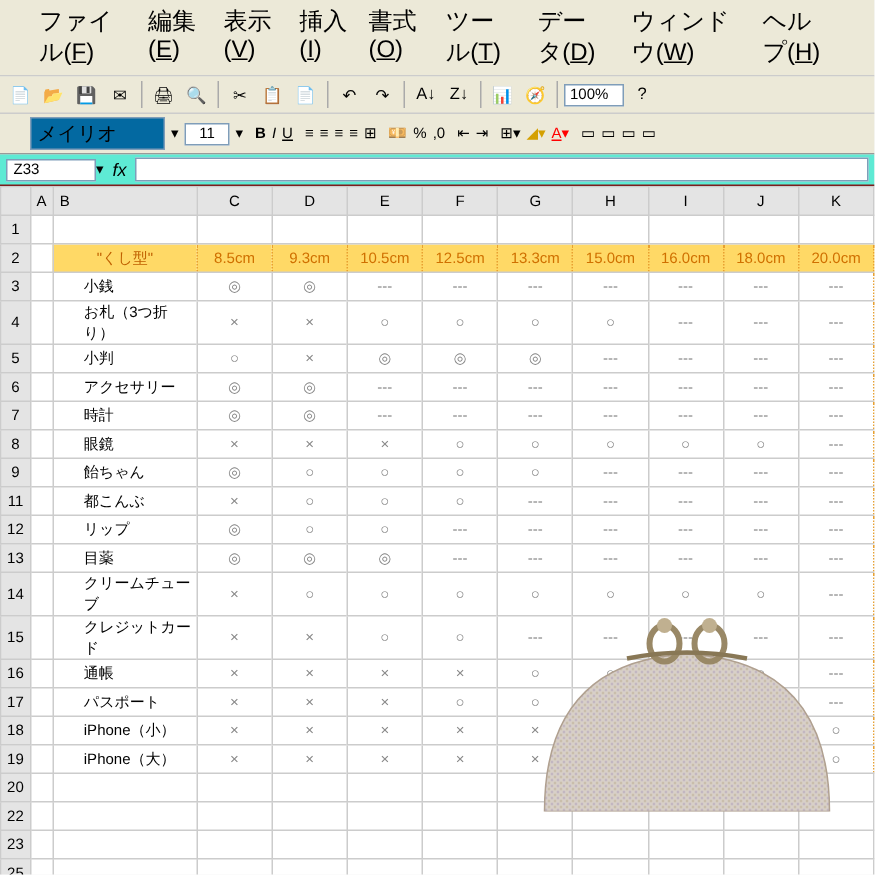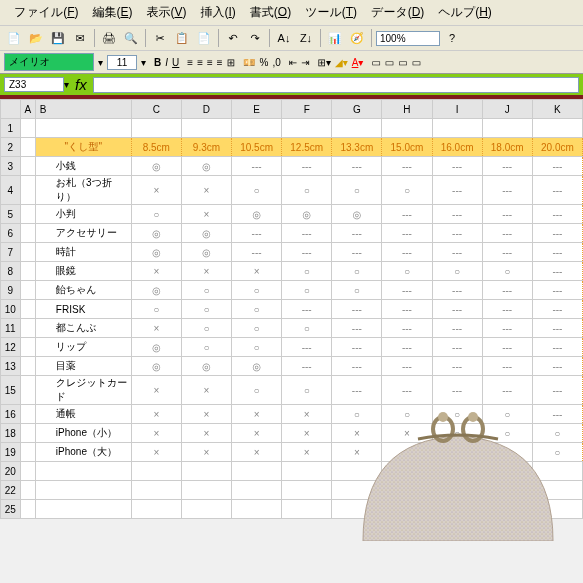--- a/index.html
+++ b/index.html
@@ -1,55 +1,56 @@
 <!DOCTYPE html>
 <html><head>
 <meta charset="utf-8">
 <style>
 * { margin: 0; padding: 0; box-sizing: border-box; }
 body { font-family: "メイリオ", Meiryo, sans-serif; font-size: 10px; background: #f0f0f0; width: 583px; height: 583px; overflow: hidden; }
-.menubar { background: #ece9d8; padding: 2px 8px; font-size: 12px; display: flex; gap: 2px; border-bottom: 1px solid #ccc; }
+.menubar { background: #ece9d8; padding: 2px 20px; font-size: 16px; display: flex; gap: 2px; border-bottom: 1px solid #ccc; }
 .menubar span { padding: 2px 6px; cursor: default; }
 .menubar u { text-decoration: underline; }
 .toolbar { background: #ece9d8; padding: 2px 4px; display: flex; align-items: center; gap: 2px; border-bottom: 1px solid #ccc; flex-wrap: wrap; }
 .toolbar .sep { width: 1px; height: 18px; background: #aaa; margin: 0 2px; }
 .toolbar .btn { width: 20px; height: 20px; display: inline-flex; align-items: center; justify-content: center; cursor: pointer; font-size: 11px; }
 .font-row { background: #ece9d8; padding: 2px 4px; display: flex; align-items: center; gap: 4px; border-bottom: 1px solid #999; }
-.font-name { border: 1px solid #7f9db9; background: #22c55e; padding: 1px 4px; width: 90px; font-size: 10px; }
+.font-name { border: 1px solid #7f9db9; background: #0369a1; padding: 1px 4px; width: 90px; font-size: 13px; margin-left: 16px; }
 .font-size { border: 1px solid #7f9db9; background: white; padding: 1px 4px; width: 30px; font-size: 10px; text-align: center; }
-.formula-row { background: #84cc16; padding: 2px 4px; display: flex; align-items: center; border-bottom: 4px solid #7f1d1d; }
+.formula-row { background: #5eead4; padding: 2px 4px; display: flex; align-items: center; border-bottom: 1px solid #7f1d1d; }
 .cellref { border: 1px solid #7f9db9; background: white; padding: 1px 4px; width: 60px; font-size: 10px; }
-.fx { margin: 0 6px; font-style: italic; font-size: 15px; }
+.fx { margin: 0 6px; font-style: italic; font-size: 12px; }
 .formula-input { border: 1px solid #7f9db9; background: white; padding: 1px 4px; flex: 1; font-size: 10px; height: 16px; }
 .sheet { background: white; position: relative; }
 table { border-collapse: collapse; width: 100%; }
 th, td { border: 1px solid #ccc; font-size: 10px; text-align: center; height: 19px; padding: 0 2px; }
 th { background: #e4e4e4; font-weight: normal; }
 .rh { width: 18px; background: #e4e4e4; }
 .colA { width: 14px; }
 .colB { width: 88px; text-align: left; padding-left: 4px; }
 .colData { width: 46px; }
 .hdr { background: #ffd966; color: #d07000; font-weight: normal; border: 1px dotted #e8a030; }
 .hdrB { background: #ffd966; color: #c06000; text-align: center; border: 1px dotted #e8a030; }
 .dcell { border-right: 1px dotted #e8a030; border-bottom: 1px dotted #e8a030; color: #888; }
 .lbl { border-bottom: 1px dotted #e8a030; border-right: 1px dotted #e8a030; text-align: left; padding-left: 20px; }
 .purse { position: absolute; bottom: 42px; right: 10px; width: 230px; height: 150px; pointer-events: none; }
-.zoom { border: 1px solid #7f9db9; background: white; padding: 1px 3px; font-size: 10px; width: 64px; }
+.zoom { border: 1px solid #7f9db9; background: white; padding: 1px 3px; font-size: 10px; width: 40px; }
 </style>
 </head>
 <body>
 
 <div class="menubar">
     <span>ファイル(<u>F</u>)</span>
     <span>編集(<u>E</u>)</span>
     <span>表示(<u>V</u>)</span>
     <span>挿入(<u>I</u>)</span>
     <span>書式(<u>O</u>)</span>
     <span>ツール(<u>T</u>)</span>
     <span>データ(<u>D</u>)</span>
+    <span>ウィンドウ(<u>W</u>)</span>
     <span>ヘルプ(<u>H</u>)</span>
   </div>
 
 <div class="toolbar">
 <span class="btn">📄</span>
 <span class="btn">📂</span>
 <span class="btn">💾</span>
 <span class="btn">✉</span>
 <span class="sep"></span>
 <span class="btn">🖨</span>
@@ -249,34 +250,20 @@
           <td class="dcell">○</td>
           <td class="dcell">○</td>
           <td class="dcell">○</td>
           <td class="dcell">○</td>
           <td class="dcell">---</td>
           <td class="dcell">---</td>
           <td class="dcell">---</td>
           <td class="dcell">---</td>
         </tr>
         <tr>
-          <th class="rh">10</th>
-          <td></td>
-          <td class="lbl">FRISK</td>
-          <td class="dcell">○</td>
-          <td class="dcell">○</td>
-          <td class="dcell">○</td>
-          <td class="dcell">---</td>
-          <td class="dcell">---</td>
-          <td class="dcell">---</td>
-          <td class="dcell">---</td>
-          <td class="dcell">---</td>
-          <td class="dcell">---</td>
-        </tr>
-        <tr>
           <th class="rh">11</th>
           <td></td>
           <td class="lbl">都こんぶ</td>
           <td class="dcell">×</td>
           <td class="dcell">○</td>
           <td class="dcell">○</td>
           <td class="dcell">○</td>
           <td class="dcell">---</td>
           <td class="dcell">---</td>
           <td class="dcell">---</td>
@@ -305,20 +292,34 @@
           <td class="dcell">◎</td>
           <td class="dcell">◎</td>
           <td class="dcell">---</td>
           <td class="dcell">---</td>
           <td class="dcell">---</td>
           <td class="dcell">---</td>
           <td class="dcell">---</td>
           <td class="dcell">---</td>
         </tr>
         <tr>
+          <th class="rh">14</th>
+          <td></td>
+          <td class="lbl">クリームチューブ</td>
+          <td class="dcell">×</td>
+          <td class="dcell">○</td>
+          <td class="dcell">○</td>
+          <td class="dcell">○</td>
+          <td class="dcell">○</td>
+          <td class="dcell">○</td>
+          <td class="dcell">○</td>
+          <td class="dcell">○</td>
+          <td class="dcell">---</td>
+        </tr>
+        <tr>
           <th class="rh">15</th>
           <td></td>
           <td class="lbl">クレジットカード</td>
           <td class="dcell">×</td>
           <td class="dcell">×</td>
           <td class="dcell">○</td>
           <td class="dcell">○</td>
           <td class="dcell">---</td>
           <td class="dcell">---</td>
           <td class="dcell">---</td>
@@ -333,20 +334,34 @@
           <td class="dcell">×</td>
           <td class="dcell">×</td>
           <td class="dcell">×</td>
           <td class="dcell">○</td>
           <td class="dcell">○</td>
           <td class="dcell">○</td>
           <td class="dcell">○</td>
           <td class="dcell">---</td>
         </tr>
         <tr>
+          <th class="rh">17</th>
+          <td></td>
+          <td class="lbl">パスポート</td>
+          <td class="dcell">×</td>
+          <td class="dcell">×</td>
+          <td class="dcell">×</td>
+          <td class="dcell">○</td>
+          <td class="dcell">○</td>
+          <td class="dcell">○</td>
+          <td class="dcell">○</td>
+          <td class="dcell">---</td>
+          <td class="dcell">---</td>
+        </tr>
+        <tr>
           <th class="rh">18</th>
           <td></td>
           <td class="lbl">iPhone（小）</td>
           <td class="dcell">×</td>
           <td class="dcell">×</td>
           <td class="dcell">×</td>
           <td class="dcell">×</td>
           <td class="dcell">×</td>
           <td class="dcell">×</td>
           <td class="dcell">○</td>
@@ -376,20 +391,34 @@
           <td></td>
           <td></td>
           <td></td>
           <td></td>
           <td></td>
           <td></td>
           <td></td>
         </tr>
         <tr>
           <th class="rh">22</th>
+          <td></td>
+          <td></td>
+          <td></td>
+          <td></td>
+          <td></td>
+          <td></td>
+          <td></td>
+          <td></td>
+          <td></td>
+          <td></td>
+          <td></td>
+        </tr>
+        <tr>
+          <th class="rh">23</th>
           <td></td>
           <td></td>
           <td></td>
           <td></td>
           <td></td>
           <td></td>
           <td></td>
           <td></td>
           <td></td>
           <td></td>

